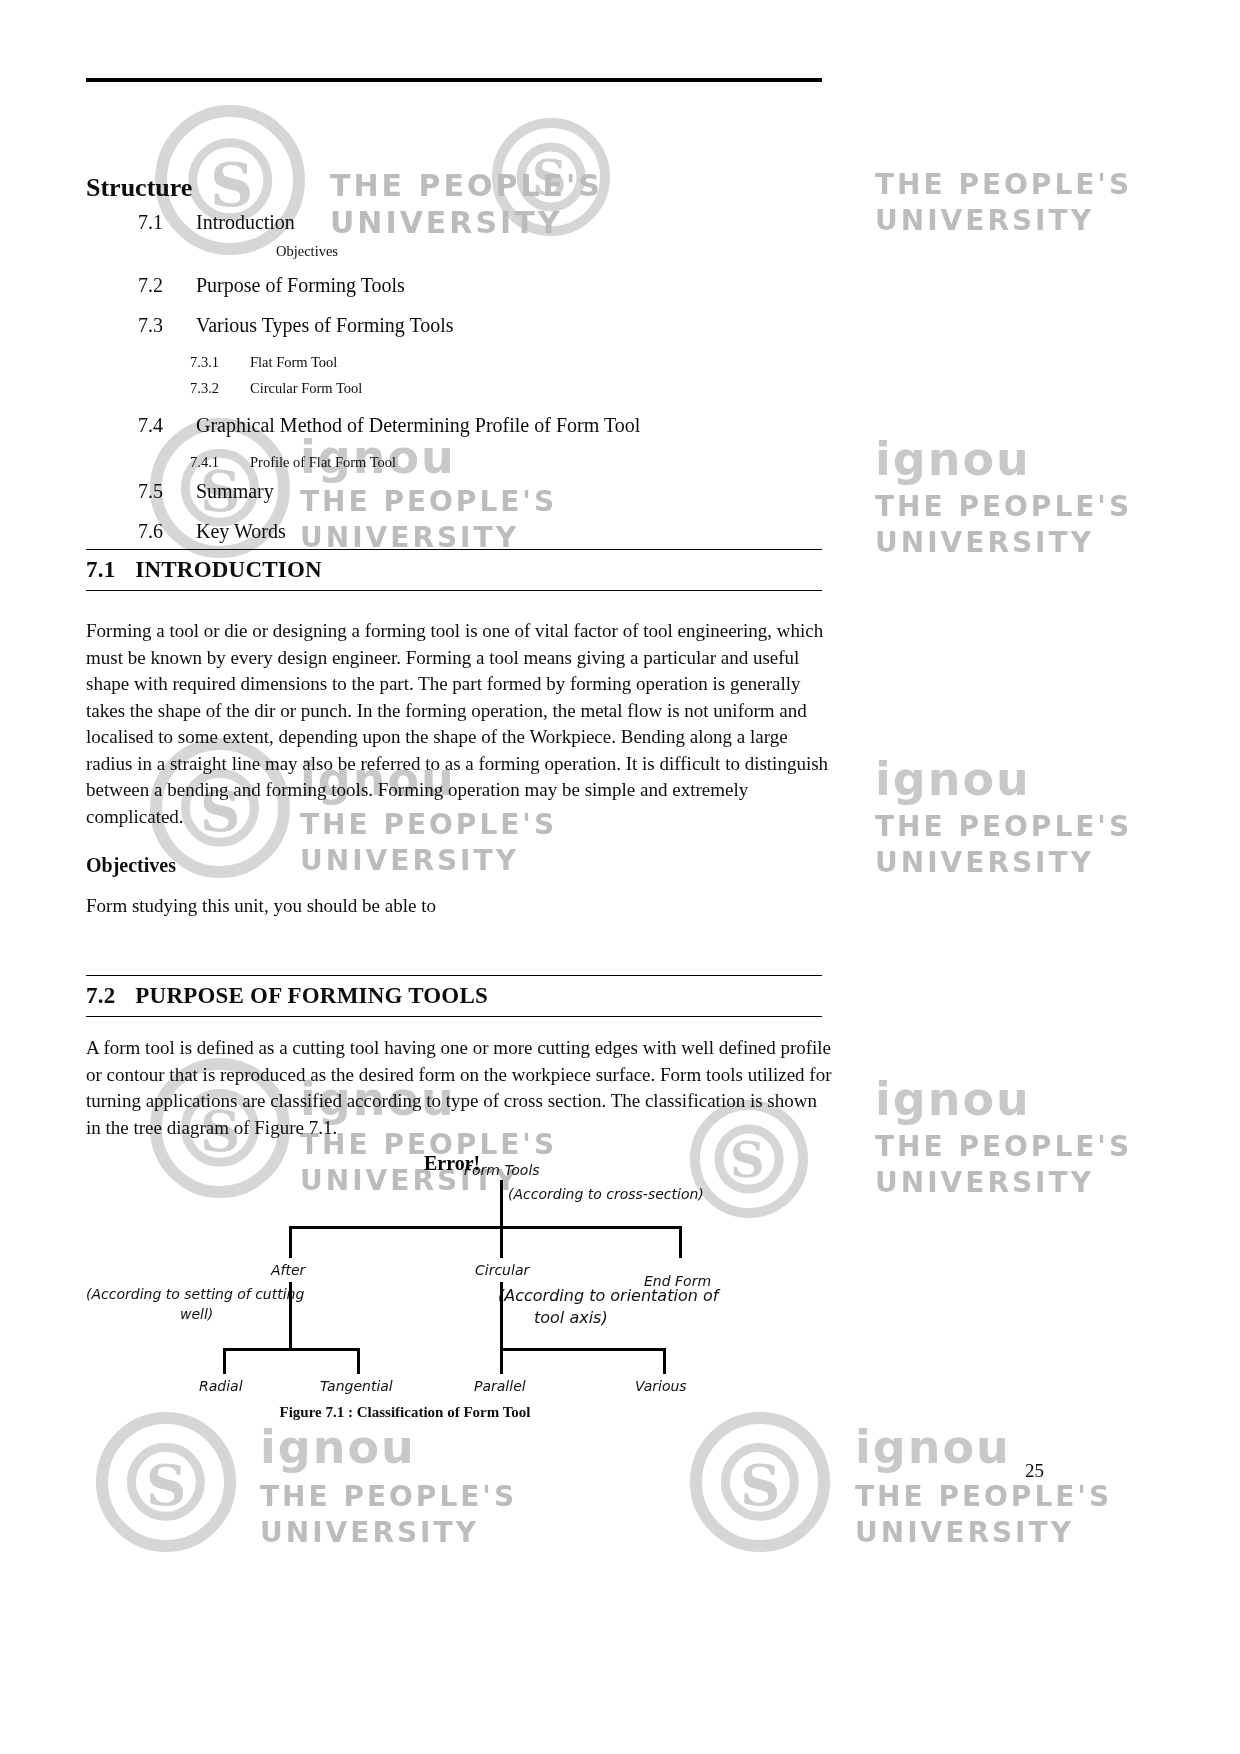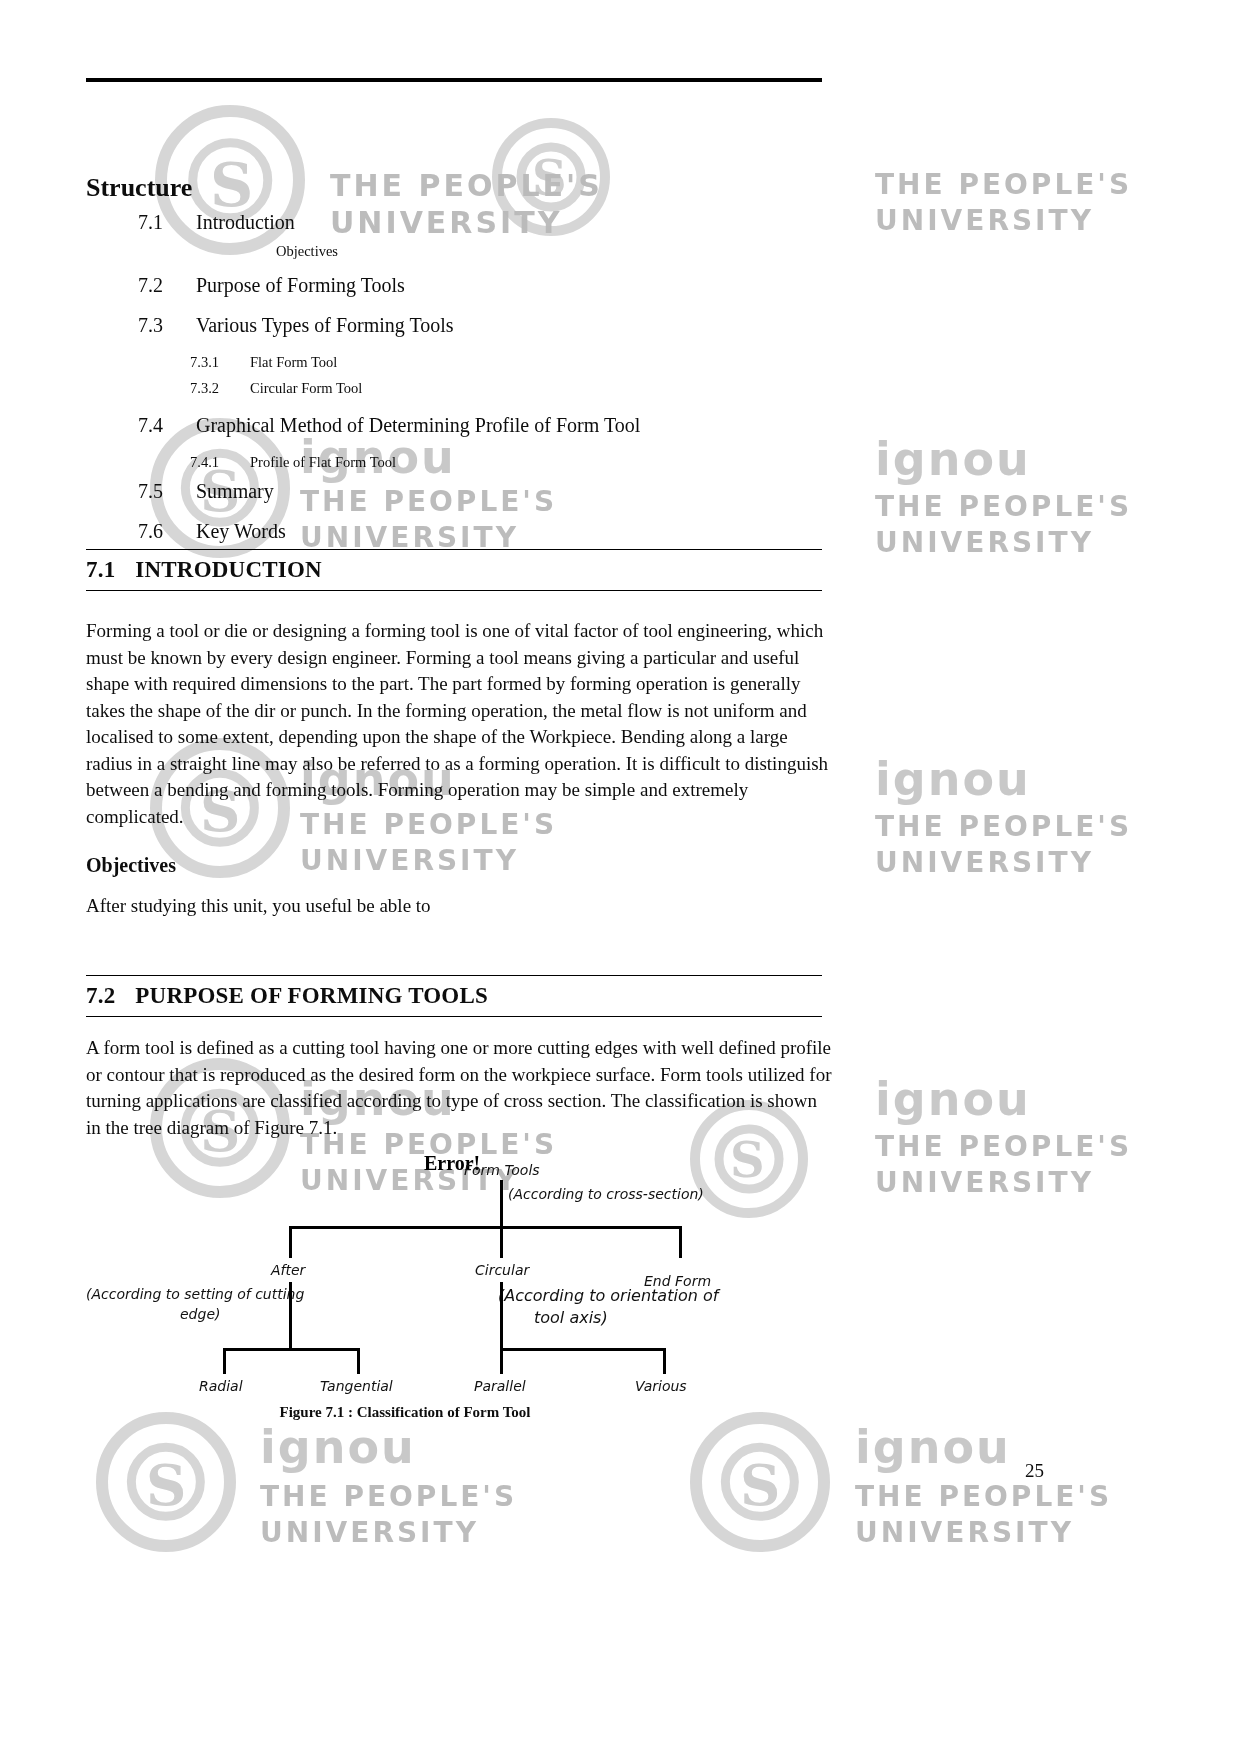--- a/index.html
+++ b/index.html
@@ -327,21 +327,21 @@
     <h2 class="sec">
       <span class="num">7.1</span><span>INTRODUCTION</span>
     </h2>
     <hr class="rule-thin">
   </div>
 
   <div class="col" style="top:618px; width:748px;">
     <p class="body">Forming a tool or die or designing a forming tool is one of vital factor of tool engineering, which must be known by every design engineer. Forming a tool means giving a particular and useful shape with required dimensions to the part. The part formed by forming operation is generally takes the shape of the dir or punch. In the forming operation, the metal flow is not uniform and localised to some extent, depending upon the shape of the Workpiece. Bending along a large radius in a straight line may also be referred to as a forming operation. It is difficult to distinguish between a bending and forming tools. Forming operation may be simple and extremely complicated.</p>
 
     <h3 class="objectives">Objectives</h3>
-    <p class="body">After studying this unit, you useful be able to</p>
+    <p class="body">Form studying this unit, you should be able to</p>
 
   </div>
 
   <div class="col" style="top:975px;">
     <hr class="rule-thin">
     <h2 class="sec">
       <span class="num">7.2</span><span>PURPOSE OF FORMING TOOLS</span>
     </h2>
     <hr class="rule-thin">
   </div>
@@ -363,21 +363,21 @@
 
     <div class="ln-v" style="left:203px; top:76px; height:32px;"></div>
     <div class="ln-v" style="left:414px; top:76px; height:32px;"></div>
     <div class="ln-v" style="left:593px; top:76px; height:32px;"></div>
 
     <div class="dg" style="left:185px; top:112px;">After</div>
     <div class="dg" style="left:389px; top:112px;">Circular</div>
     <div class="dg" style="left:558px; top:123px;">End Form</div>
 
     <div class="dg" style="left:0px; top:136px;">(According to setting of cutting</div>
-    <div class="dg" style="left:94px; top:156px;">edge)</div>
+    <div class="dg" style="left:94px; top:156px;">well)</div>
 
     <div class="dg" style="left:412px; top:136px; font-size:16px;">(According to orientation of</div>
     <div class="dg" style="left:448px; top:158px; font-size:16px;">tool axis)</div>
 
     <div class="ln-v" style="left:203px; top:132px; height:68px;"></div>
     <div class="ln-v" style="left:414px; top:132px; height:68px;"></div>
 
     <div class="ln-h" style="left:137px; top:198px; width:137px;"></div>
     <div class="ln-h" style="left:414px; top:198px; width:166px;"></div>
 

